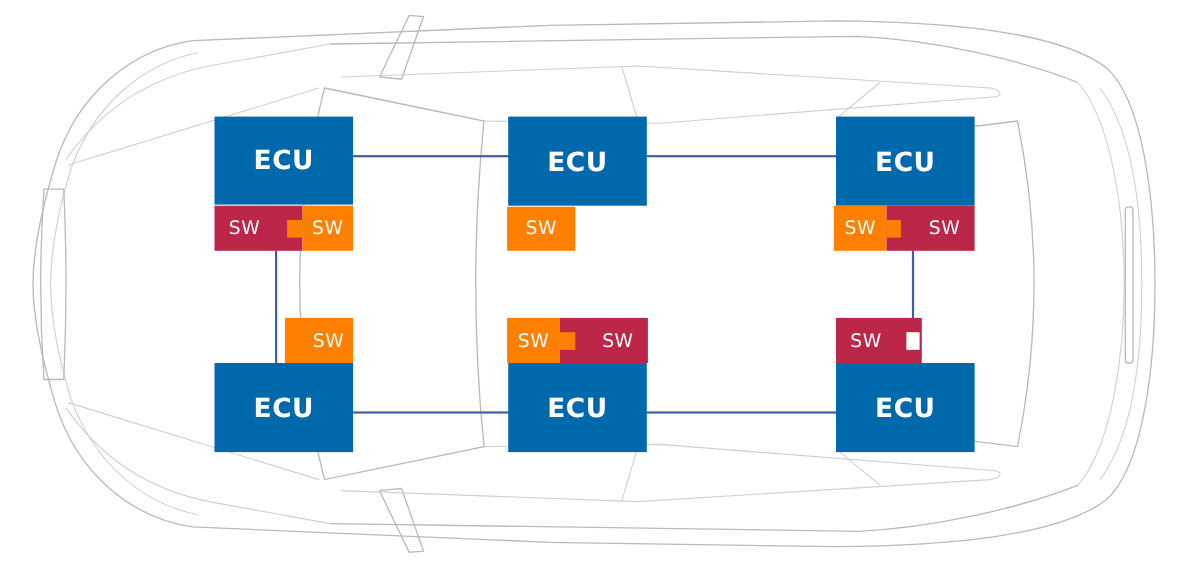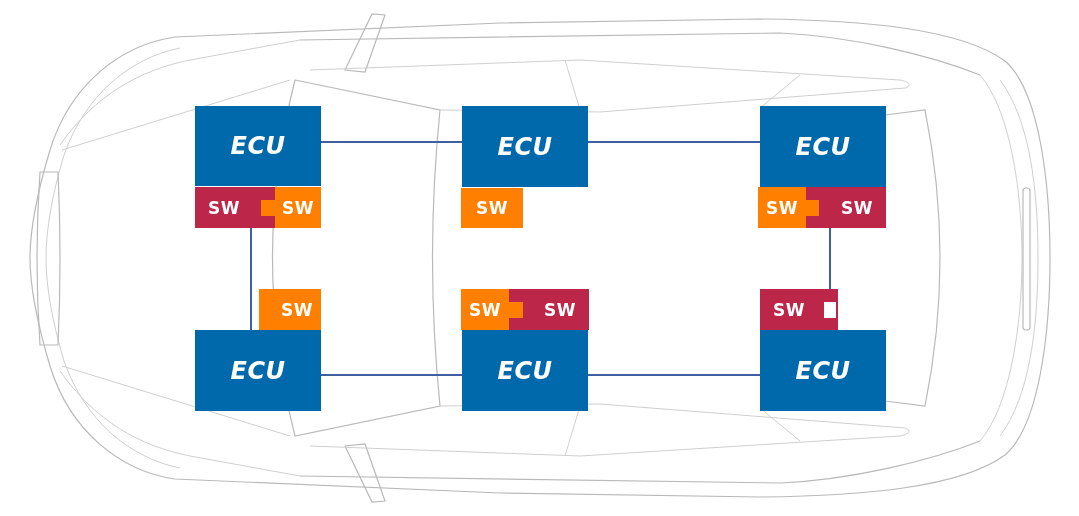--- a/index.html
+++ b/index.html
@@ -4,22 +4,22 @@
   <style>
     html, body { margin: 0; padding: 0; background: #ffffff; }
     body { width: 1079px; height: 516px; position: relative; overflow: hidden;
            font-family: "DejaVu Sans", "Liberation Sans", sans-serif; }
     #car { position: absolute; left: 0; top: 0; width: 1079px; height: 516px; }
     #car path, #car line, #car rect.o { fill: none; stroke: #b9b9b9; stroke-width: 1.2; }
     #car .d { stroke: #cfcfcf; stroke-width: 1; }
     .link { position: absolute; background: #3f5fa0; }
     .ecu { position: absolute; background: #0069ab; color: #ffffff; display: flex;
            align-items: center; justify-content: center; font-weight: bold;
-           font-size: 24px; letter-spacing: 0.5px; font-style: italic; }
-    .sw { position: absolute; color: #ffffff; font-weight: bold; font-size: 17px;
+           font-size: 24px; letter-spacing: 0.5px; }
+    .sw { position: absolute; color: #ffffff; font-weight: normal; font-size: 17px;
           display: flex; align-items: center; justify-content: center; letter-spacing: 0.5px; }
     .sw.red { background: #bb2649; }
     .sw.orange { background: #ff8000; }
     .notch { position: absolute; }
   </style>
 </head>
 <body>
 
 <svg id="car" viewBox="0 0 1079 516" xmlns="http://www.w3.org/2000/svg">
 

